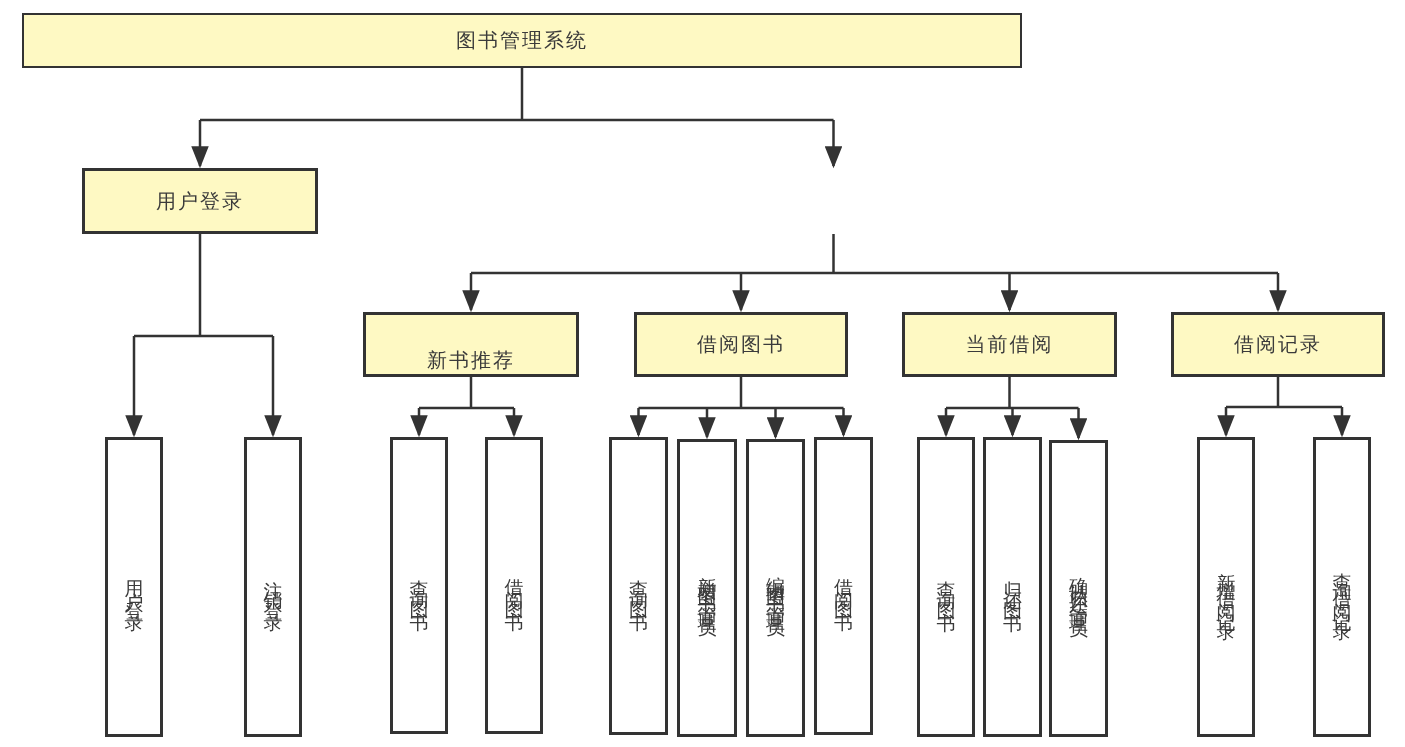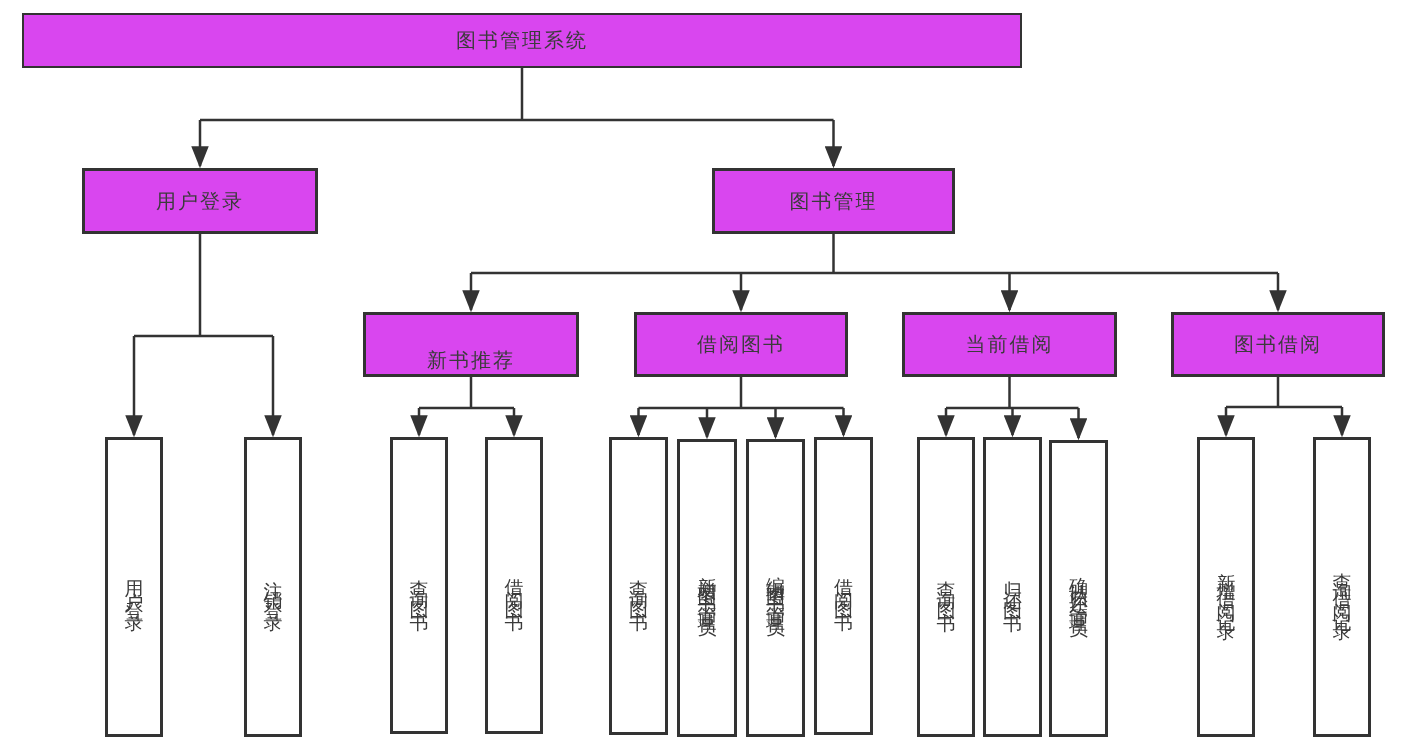--- a/index.html
+++ b/index.html
@@ -19,21 +19,21 @@
   svg.edges {
     position: absolute;
     left: 0;
     top: 0;
     pointer-events: none;
   }
   .box {
     position: absolute;
     box-sizing: border-box;
     border: 3px solid #333333;
-    background: #d946ef;
+    background: #fef9c3;
     display: flex;
     align-items: center;
     justify-content: center;
     font-size: 20px;
     letter-spacing: 2px;
     color: #3b3b3b;
   }
   .box.root {
     border-width: 2px;
     font-size: 20px;
@@ -137,35 +137,32 @@
     </g>
   </svg>
 
   <div class="box root" style="left:22px; top:13px; width:1000px; height:55px;">
     <span>图书管理系统</span>
   </div>
 
   <div class="box" style="left:82px; top:168px; width:236px; height:66px;">
     <span>用户登录</span>
   </div>
-  <div class="box" style="left:712px; top:168px; width:243px; height:66px;">
-    <span>图书管理</span>
-  </div>
 
   <div class="box" style="left:363px; top:312px; width:216px; height:65px;align-items:flex-end;">
     <span>新书推荐</span>
   </div>
   <div class="box" style="left:634px; top:312px; width:214px; height:65px;">
     <span>借阅图书</span>
   </div>
   <div class="box" style="left:902px; top:312px; width:215px; height:65px;">
     <span>当前借阅</span>
   </div>
   <div class="box" style="left:1171px; top:312px; width:214px; height:65px;">
-    <span>图书借阅</span>
+    <span>借阅记录</span>
   </div>
 
   <div class="vbox ls4" style="left:105px; top:437px; width:58px; height:300px;">
     <span>用户登录</span>
   </div>
   <div class="vbox ls4" style="left:244px; top:437px; width:58px; height:300px;">
     <span>注销登录</span>
   </div>
 
   <div class="vbox ls4" style="left:390px; top:437px; width:58px; height:297px;">

